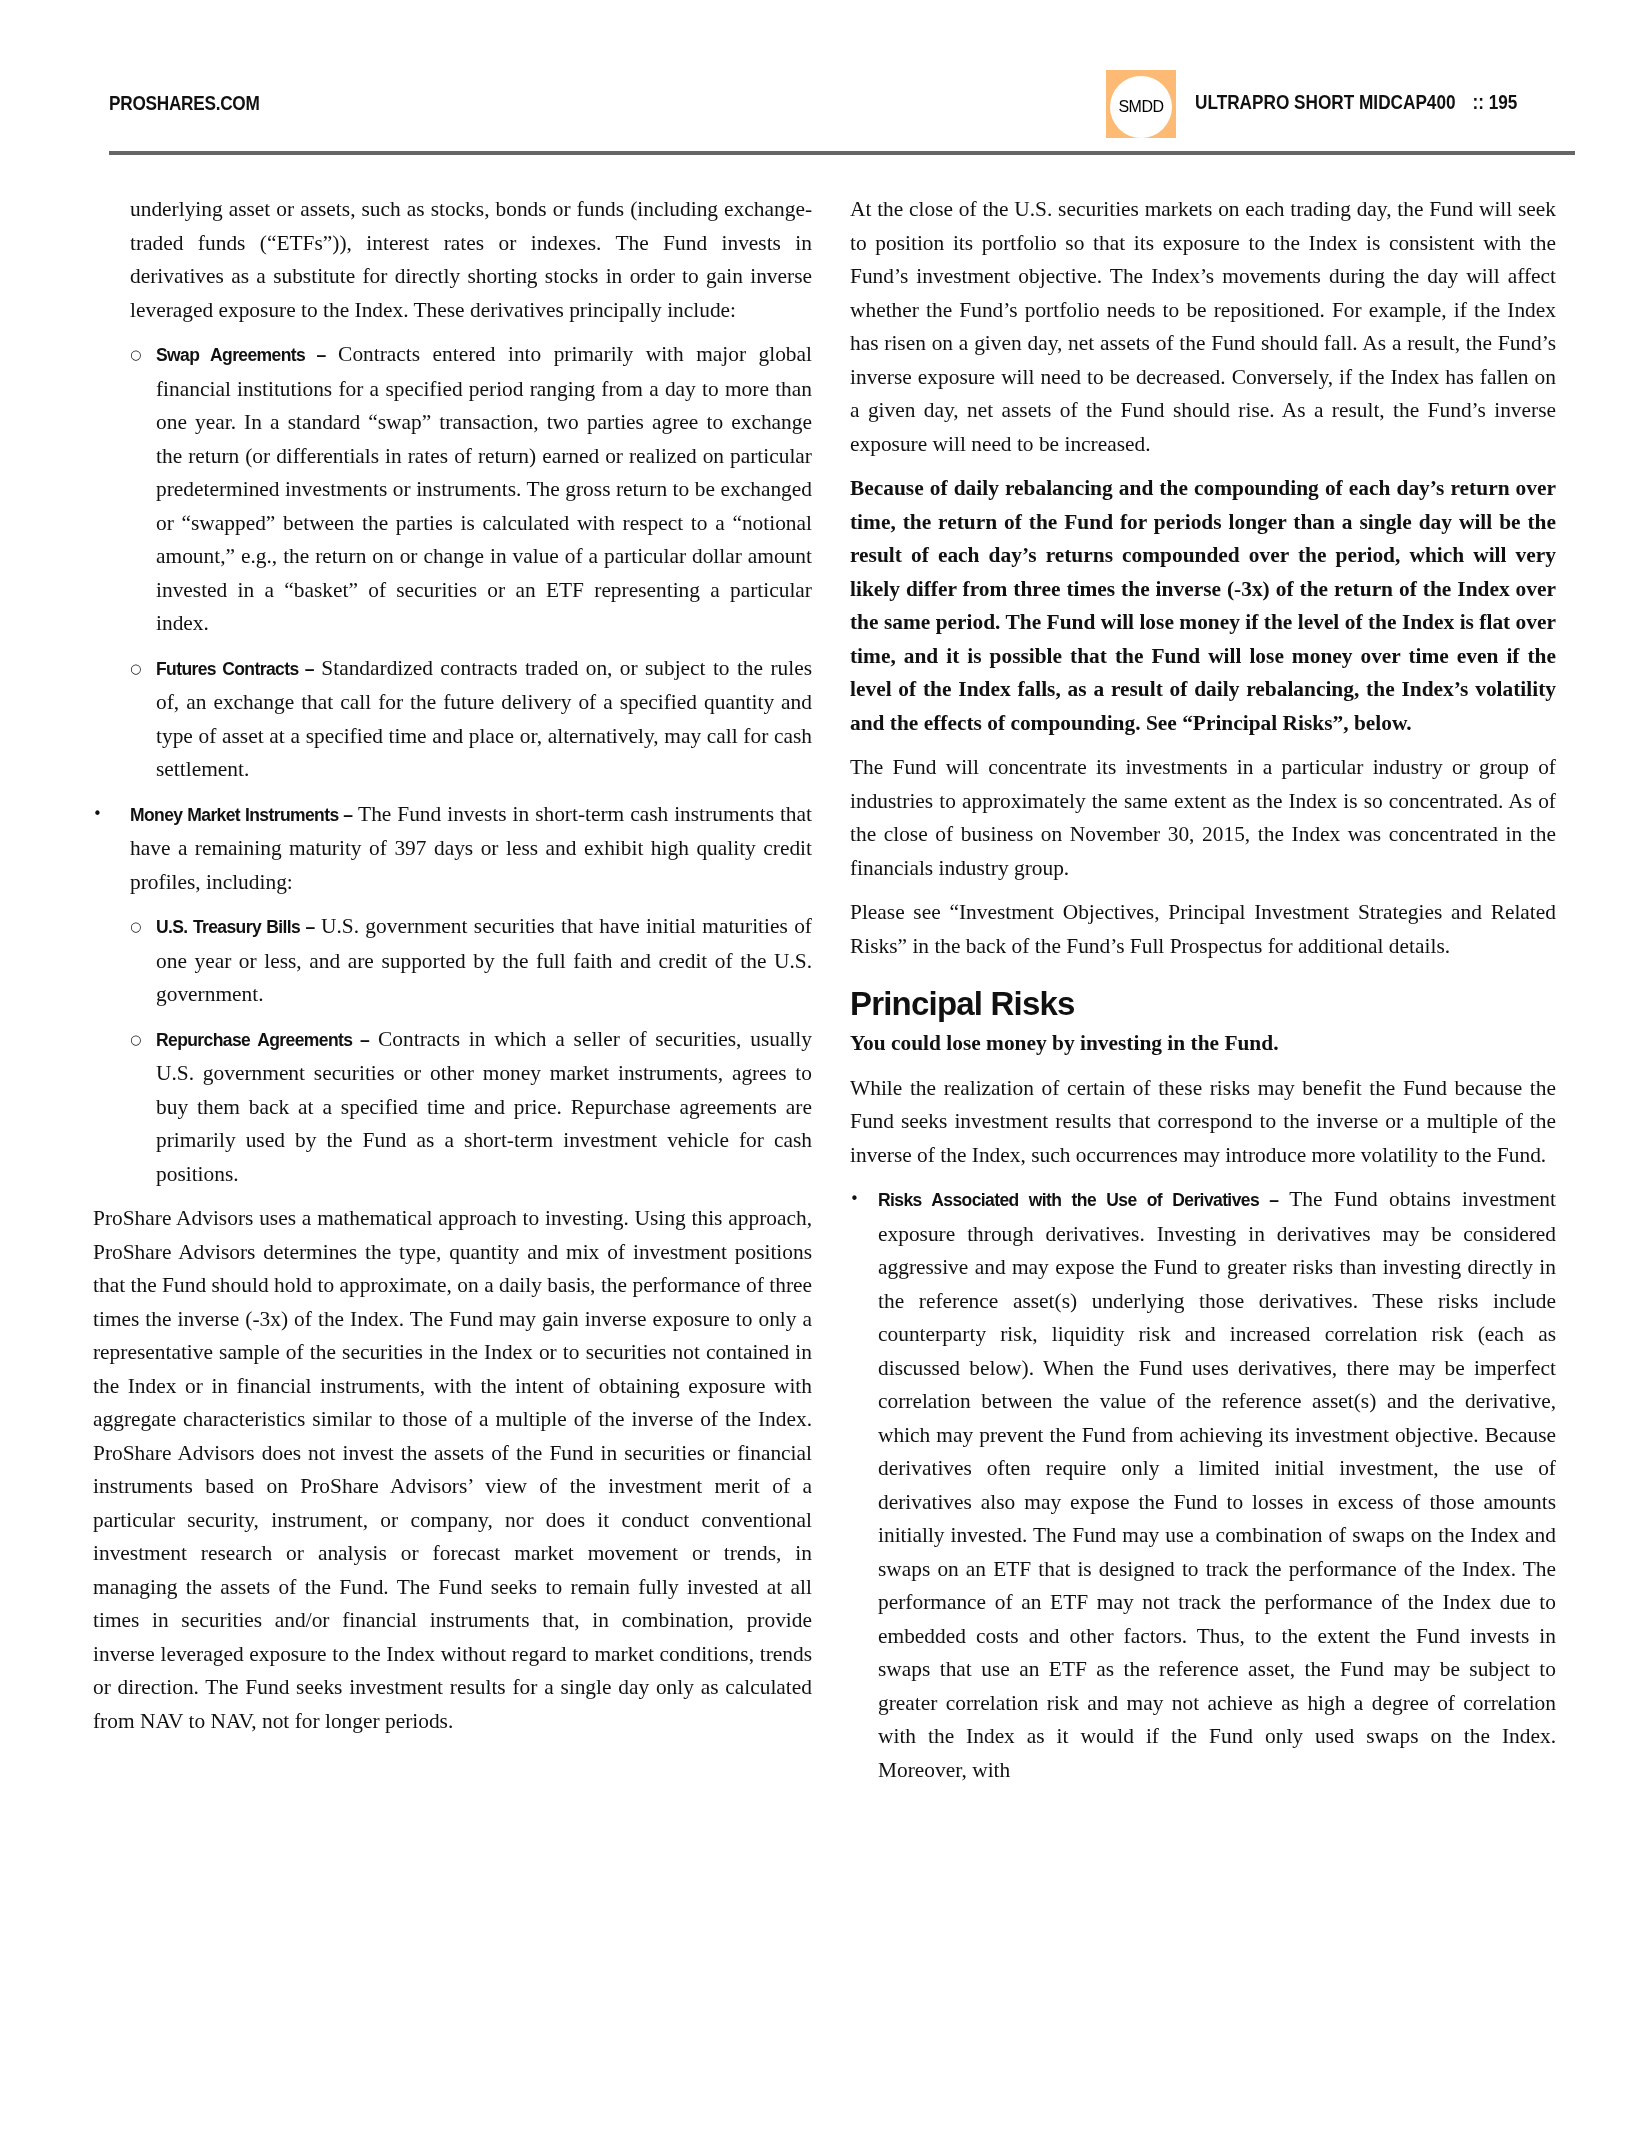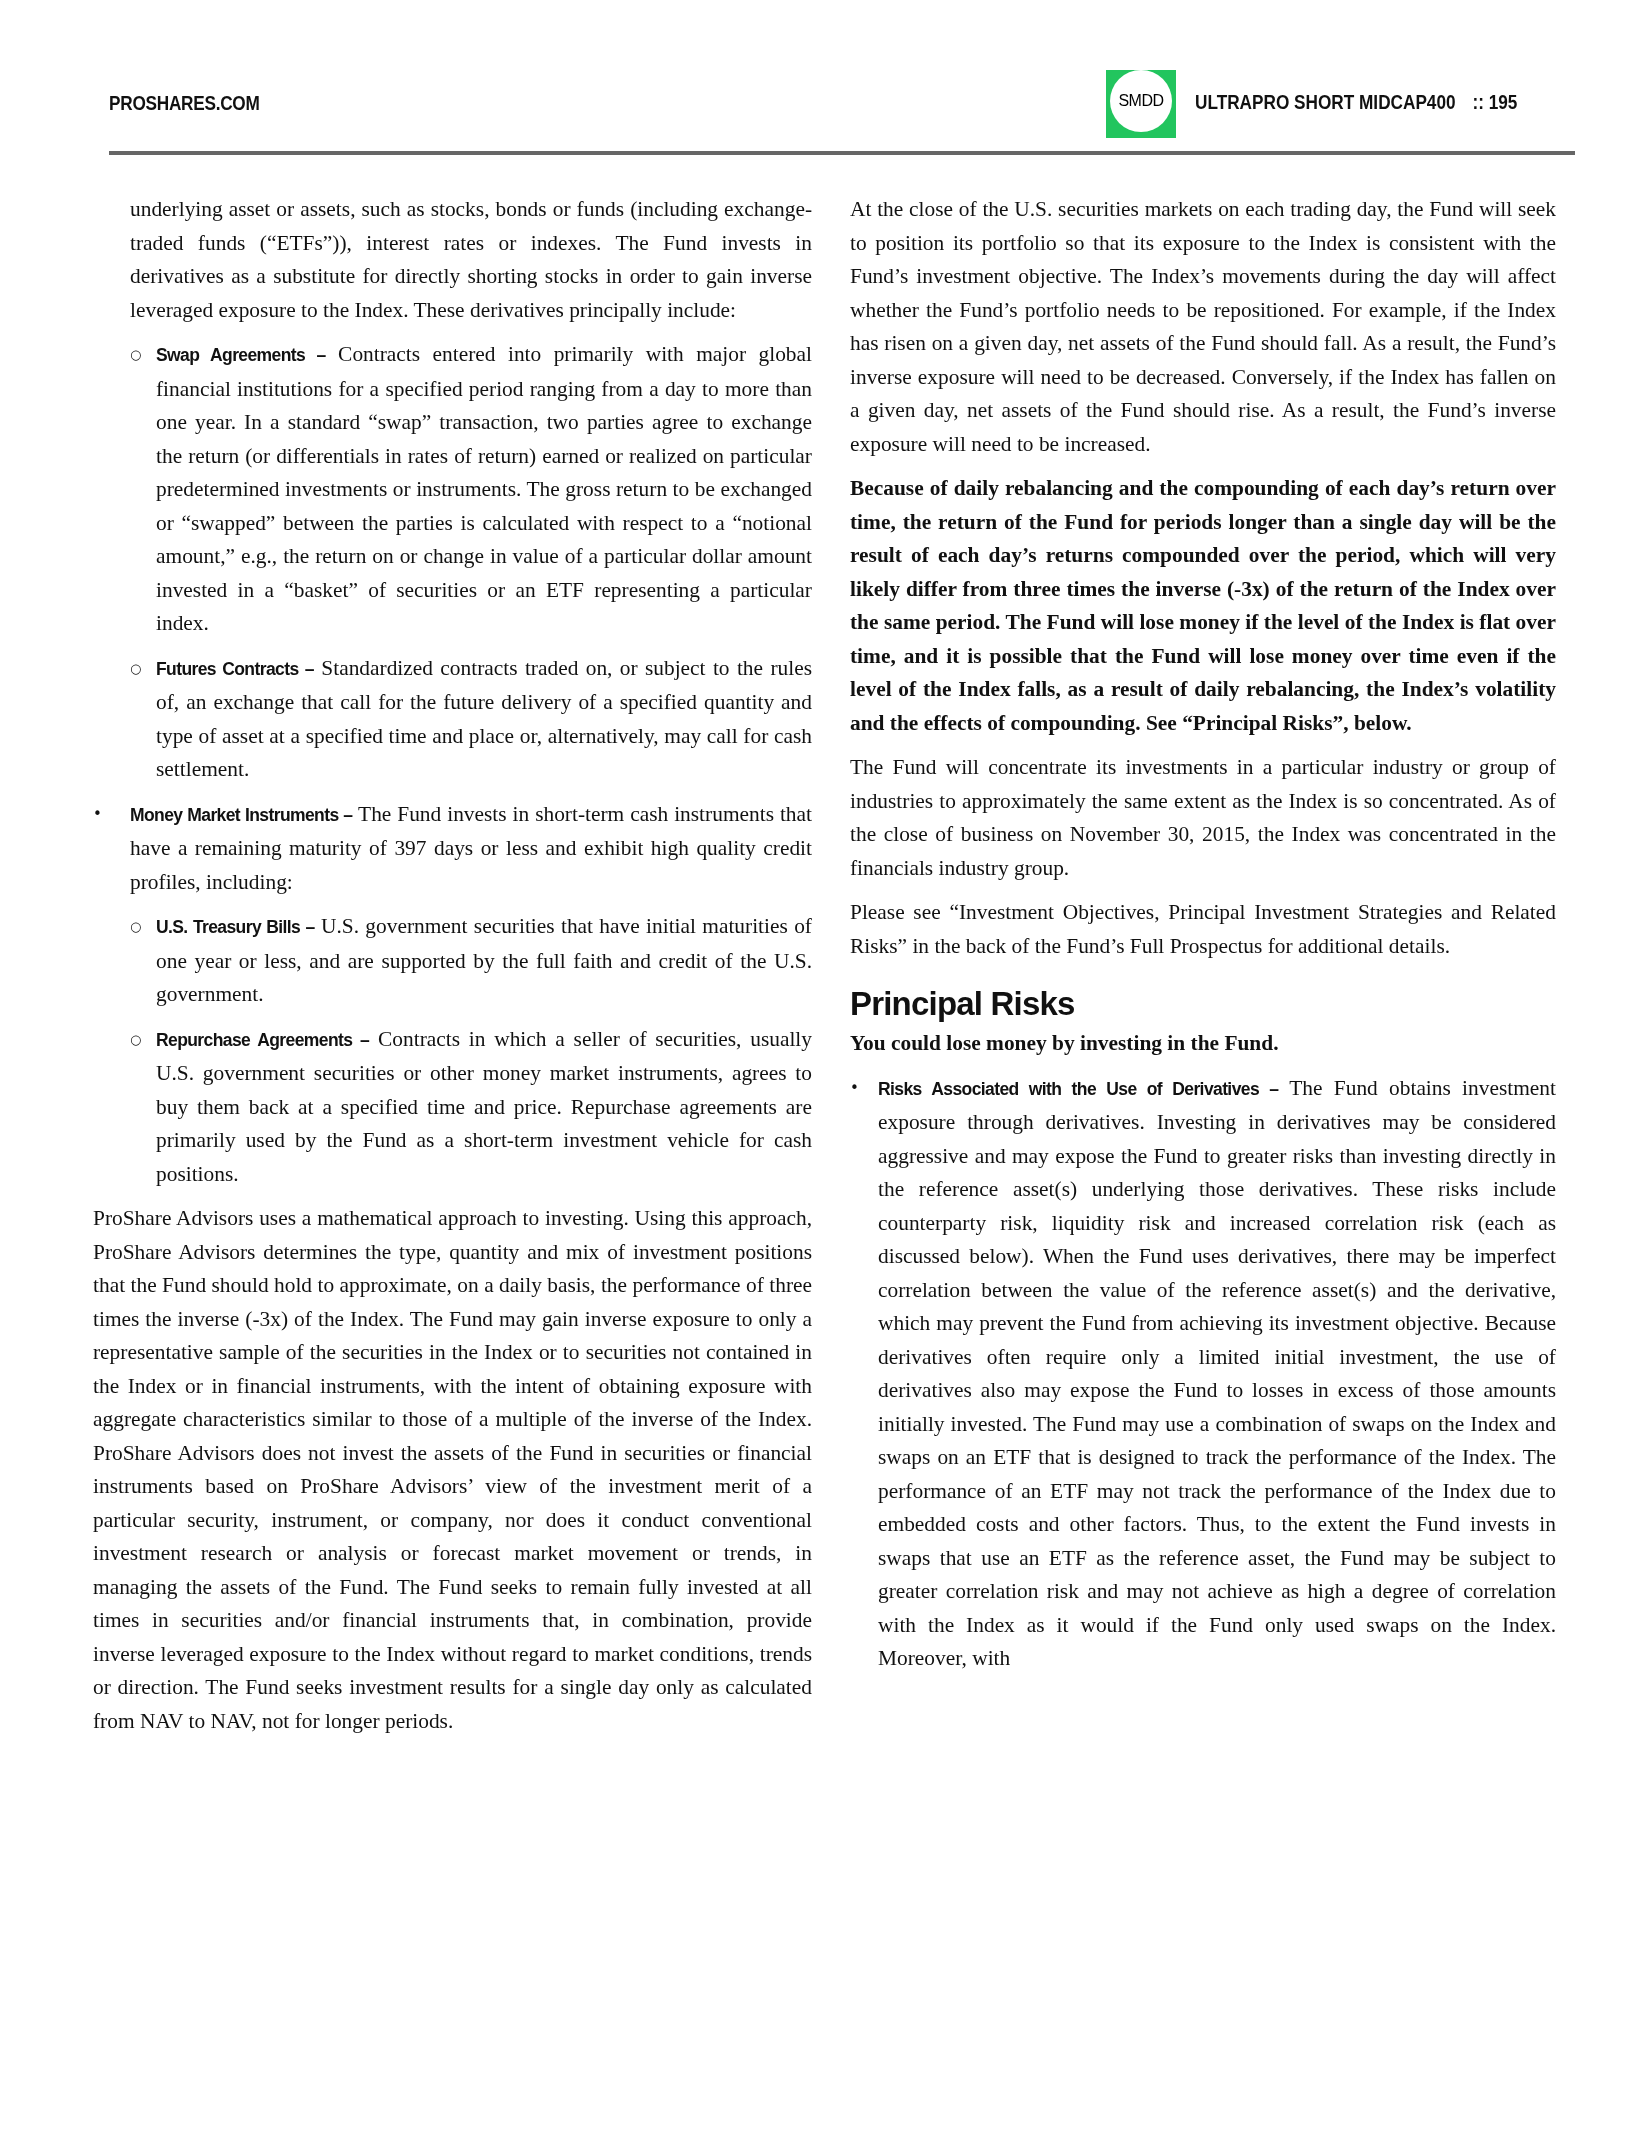--- a/index.html
+++ b/index.html
@@ -6,21 +6,21 @@
   body { width: 1650px; height: 2150px; position: relative; overflow: hidden; color: #111; }
   .header { position: absolute; left: 17px; top: 0; width: 1393px; height: 160px; }
   .site-name {
     position: absolute; left: 92px; top: 92px;
     font-family: "Liberation Sans", sans-serif; font-weight: bold;
     font-size: 20px; letter-spacing: -0.3px; transform: scaleX(0.86); transform-origin: left center;
     color: #111;
   }
   .badge {
     position: absolute; left: 1089px; top: 70px; width: 70px; height: 68px;
-    background: #22c55e; display: flex; align-items: flex-start; justify-content: center;
+    background: #fdba74; display: flex; align-items: flex-end; justify-content: center;
   }
   .badge-circle {
     width: 62px; height: 62px; border-radius: 50%; background: #fff;
     display: flex; align-items: center; justify-content: center;
     font-family: "Liberation Sans", sans-serif; font-size: 16px; color: #000;
     letter-spacing: -0.5px;
   }
   .fund-title {
     position: absolute; left: 1178px; top: 91px;
     font-family: "Liberation Sans", sans-serif; font-weight: bold;
@@ -113,17 +113,18 @@
   </div>
 </div>
 
 <div class="col col-right">
   <p>At the close of the U.S. securities markets on each trading day, the Fund will seek to position its portfolio so that its exposure to the Index is consistent with the Fund’s investment objective. The Index’s movements during the day will affect whether the Fund’s portfolio needs to be repositioned. For example, if the Index has risen on a given day, net assets of the Fund should fall. As a result, the Fund’s inverse exposure will need to be decreased. Conversely, if the Index has fallen on a given day, net assets of the Fund should rise. As a result, the Fund’s inverse exposure will need to be increased.</p>
   <p class="bold-serif">Because of daily rebalancing and the compounding of each day’s return over time, the return of the Fund for periods longer than a single day will be the result of each day’s returns compounded over the period, which will very likely differ from three times the inverse (-3x) of the return of the Index over the same period. The Fund will lose money if the level of the Index is flat over time, and it is possible that the Fund will lose money over time even if the level of the Index falls, as a result of daily rebalancing, the Index’s volatility and the effects of compounding. See “Principal Risks”, below.</p>
   <p>The Fund will concentrate its investments in a particular industry or group of industries to approximately the same extent as the Index is so concentrated. As of the close of business on November 30, 2015, the Index was concentrated in the financials industry group.</p>
   <p>Please see “Investment Objectives, Principal Investment Strat­egies and Related Risks” in the back of the Fund’s Full Prospectus for additional details.</p>
   <div class="heading">Principal Risks</div>
   <p class="subheading">You could lose money by investing in the Fund.</p>
+  <p>While the realization of certain of these risks may benefit the Fund because the Fund seeks investment results that correspond to the inverse or a multiple of the inverse of the Index, such occurrences may introduce more volatility to the Fund.</p>
   <div class="item top">
     <span class="bullet">•</span>
     <span class="lead">Risks Associated with the Use of Derivatives –</span><span> The Fund obtains investment exposure through derivatives. Investing in derivatives may be considered aggressive and may expose the Fund to greater risks than investing directly in the reference asset(s) underlying those derivatives. These risks include counterparty risk, liquidity risk and increased correlation risk (each as discussed below). When the Fund uses derivatives, there may be imperfect correlation between the value of the reference asset(s) and the derivative, which may prevent the Fund from achieving its investment objective. Because derivatives often require only a limited initial investment, the use of derivatives also may expose the Fund to losses in excess of those amounts initially invested. The Fund may use a combination of swaps on the Index and swaps on an ETF that is designed to track the performance of the Index. The perform­ance of an ETF may not track the performance of the Index due to embedded costs and other factors. Thus, to the extent the Fund invests in swaps that use an ETF as the reference asset, the Fund may be subject to greater correlation risk and may not achieve as high a degree of correlation with the Index as it would if the Fund only used swaps on the Index. Moreover, with</span>
   </div>
 </div>
 
 </body></html>

